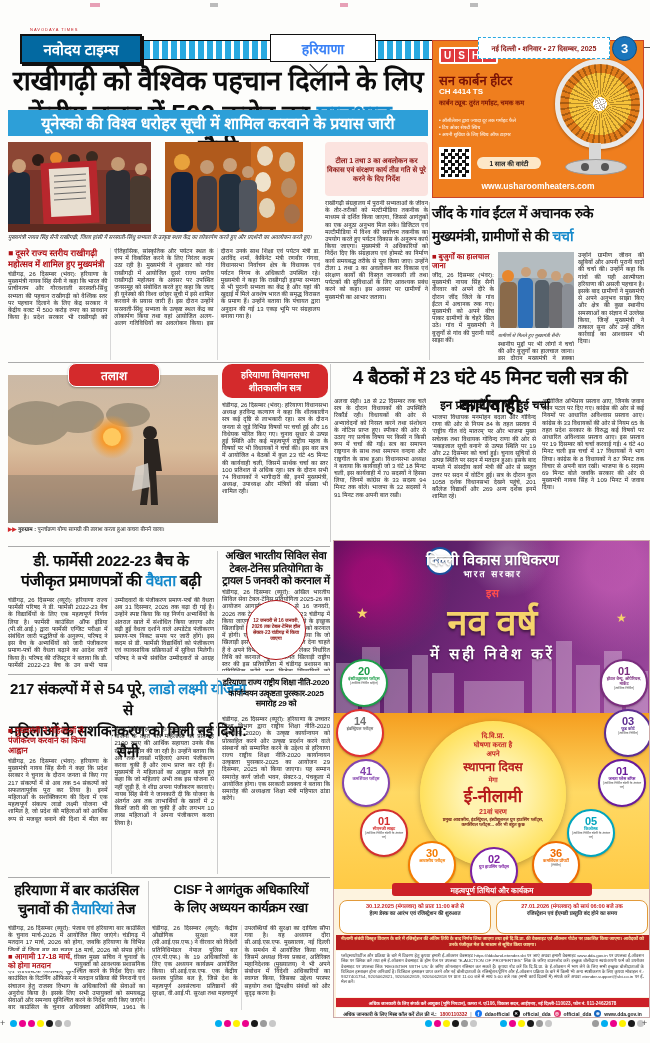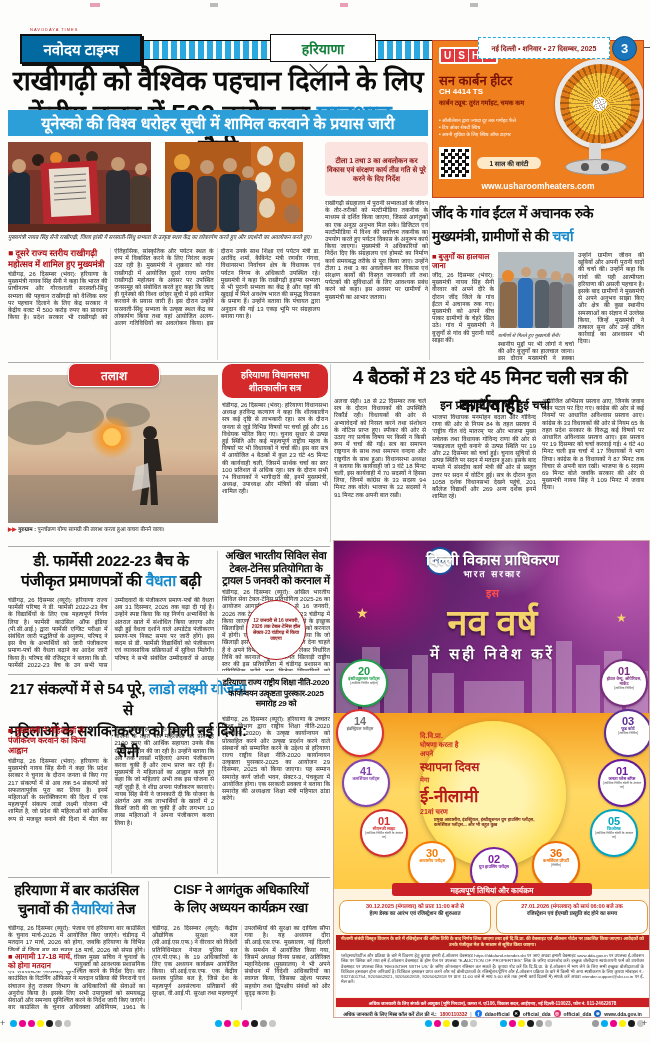--- a/index.html
+++ b/index.html
@@ -35,21 +35,21 @@
 
   <div class="abs" style="left:90px;top:3px;width:470px;height:4px;background:linear-gradient(90deg,#e7a0b6 0 10px,transparent 10px 120px,#bbb 120px 128px,transparent 128px 250px,#e7a0b6 250px 258px,transparent 258px 380px,#bbb 380px 388px,transparent 388px 470px);"></div>
 
   <div class="abs" style="left:0;top:26px;width:650px;height:40px;">
     <div class="abs" style="left:30px;top:1px;font-size:4px;color:#c4161c;letter-spacing:1px;">NAVODAYA TIMES</div>
     <div class="abs" style="left:135px;top:14px;width:477px;height:18px;background:repeating-linear-gradient(90deg,#2aa9e0 0 6px,#fff 6px 9px);border-top:1.5px solid #111;border-bottom:1.5px solid #111;"></div>
     <div class="abs" style="left:20px;top:8px;width:118px;height:26px;background:#0369a1;border:2px solid #111;box-shadow:2px 2px 0 #111;display:flex;align-items:center;justify-content:center;">
       <span style="color:#fff;font-weight:800;font-size:15px;">नवोदय टाइम्स</span>
     </div>
     <div class="abs" style="left:270px;top:8px;width:104px;height:26px;background:#fff;border:1.5px solid #111;display:flex;align-items:center;justify-content:center;z-index:2;">
-      <span style="font-weight:800;font-size:14px;color:#15803d;">हरियाणा</span>
+      <span style="font-weight:800;font-size:14px;color:#3b82f6;">हरियाणा</span>
     </div>
     <div class="abs" style="left:312px;top:32px;width:12px;height:12px;background:#fff;border-right:1.5px solid #111;border-bottom:1.5px solid #111;transform:rotate(45deg);z-index:1;"></div>
     <div class="abs" style="left:478px;top:11px;width:130px;height:20px;background:#fff;border:1.5px dashed #2aa9e0;display:flex;align-items:center;justify-content:center;z-index:2;">
       <span style="font-weight:700;font-size:7px;color:#8c1713;">नई दिल्ली • शनिवार • 27 दिसम्बर, 2025</span>
     </div>
     <div class="abs" style="left:612px;top:10px;width:23px;height:23px;border-radius:50%;background:#1b75bb;border:1.5px solid #0d4e84;display:flex;align-items:center;justify-content:center;z-index:2;">
       <span style="color:#fff;font-weight:800;font-size:13px;">3</span>
     </div>
     <div class="abs" style="left:634px;top:21px;width:16px;height:1px;background:#555;"></div>
   </div>
@@ -272,21 +272,21 @@
       <span class="star" style="left:272px;top:128px;font-size:9px;">★</span>
       <div class="abs" style="left:92px;top:6px;width:24px;height:24px;border-radius:50%;background:#fff;border:2px solid #1b4f9c;display:flex;align-items:center;justify-content:center;font-size:6px;font-weight:800;color:#1b4f9c;">DDA</div>
       <div class="abs" style="left:0;top:8px;width:317px;text-align:center;color:#fff;font-weight:800;font-size:15px;text-shadow:0 1px 2px rgba(0,0,0,.4);">दिल्ली विकास प्राधिकरण</div>
       <div class="abs" style="left:0;top:26px;width:317px;text-align:center;color:#fff;font-weight:700;font-size:9px;letter-spacing:2px;">भारत सरकार</div>
       <div class="abs" style="left:0;top:44px;width:317px;text-align:center;color:#ff4d4d;font-weight:800;font-size:11px;">इस</div>
       <div class="abs" style="left:0;top:56px;width:317px;text-align:center;color:#f5d36b;font-weight:800;font-size:36px;font-family:Liberation Serif, serif;text-shadow:0 2px 3px rgba(0,0,0,.5);">नव वर्ष</div>
       <div class="abs" style="left:0;top:102px;width:317px;text-align:center;color:#fff;font-weight:800;font-size:15px;letter-spacing:3px;text-shadow:0 1px 2px rgba(0,0,0,.5);">में सही निवेश करें</div>
     </div>
 
     <div class="abs" style="left:0;top:172px;width:317px;height:176px;background:linear-gradient(180deg,#f59e1f,#ffd964 45%,#ffca45);overflow:visible;">
-      <div class="abs" style="left:86px;top:8px;width:146px;height:146px;border-radius:50%;background:radial-gradient(circle,#fff3b0 0 30%,#ffe15e 70%,#ffc929);box-shadow:0 2px 6px rgba(0,0,0,.25);color:#c62828;z-index:2;">
+      <div class="abs" style="left:86px;top:8px;width:146px;height:146px;border-radius:50%;background:radial-gradient(circle,#fff3b0 0 30%,#ffe15e 70%,#ffc929);box-shadow:0 2px 6px rgba(0,0,0,.25);text-align:center;color:#c62828;z-index:2;">
         <div style="margin-top:10px;font-weight:800;font-size:7px;">दि.वि.प्रा.</div>
         <div style="font-weight:700;font-size:7px;">घोषणा करता है</div>
         <div style="font-weight:700;font-size:7px;">अपने</div>
         <div style="font-weight:800;font-size:12px;color:#b71c1c;">स्थापना दिवस</div>
         <div style="font-weight:700;font-size:6.5px;">मेगा</div>
         <div style="font-weight:800;font-size:17px;color:#b71c1c;">ई-नीलामी</div>
         <div style="font-weight:800;font-size:7px;">21वां चरण</div>
         <div style="font-size:4.6px;line-height:5.4px;padding:1px 14px;color:#7a2a1a;font-weight:700;">प्रमुख आवासीय, इंडस्ट्रियल, इंस्टीद्यूशनल ग्रुप हाउसिंग प्लॉट्स, कमर्शियल प्लॉट्स... और भी बहुत कुछ</div>
       </div>
 
@@ -318,21 +318,21 @@
       <div class="lotc" style="left:264px;top:46px;width:44px;height:44px;border:2.5px solid #6a1b9a;color:#6a1b9a;">
         <span class="n">01</span>
           <span class="l">जनता प्लेस शॉप्स</span>
           <span class="s">(आंशिक निर्मित बोली के आधार पर)</span>
       </div>
       <div class="lotc" style="left:26px;top:96px;width:44px;height:44px;border:2.5px solid #d32f2f;color:#d32f2f;">
         <span class="n">01</span>
           <span class="l">सीएनजी साइट</span>
           <span class="s">(आंशिक निर्मित बोली के आधार पर)</span>
       </div>
-      <div class="lotc" style="left:256px;top:96px;width:44px;height:44px;border:2.5px solid #00a5bd;color:#00a5bd;">
+      <div class="lotc" style="left:233px;top:96px;width:44px;height:44px;border:2.5px solid #00a5bd;color:#00a5bd;">
         <span class="n">05</span>
           <span class="l">किओस्क</span>
           <span class="s">(आंशिक निर्मित बोली के आधार पर)</span>
       </div>
       <div class="lotc" style="left:74px;top:128px;width:44px;height:44px;border:2.5px solid #f57c00;color:#f57c00;">
         <span class="n">30</span>
           <span class="l">आवासीय प्लॉट्स</span>
           <span class="s"></span>
       </div>
       <div class="lotc" style="left:136px;top:134px;width:44px;height:44px;border:2.5px solid #7b1fa2;color:#7b1fa2;">

